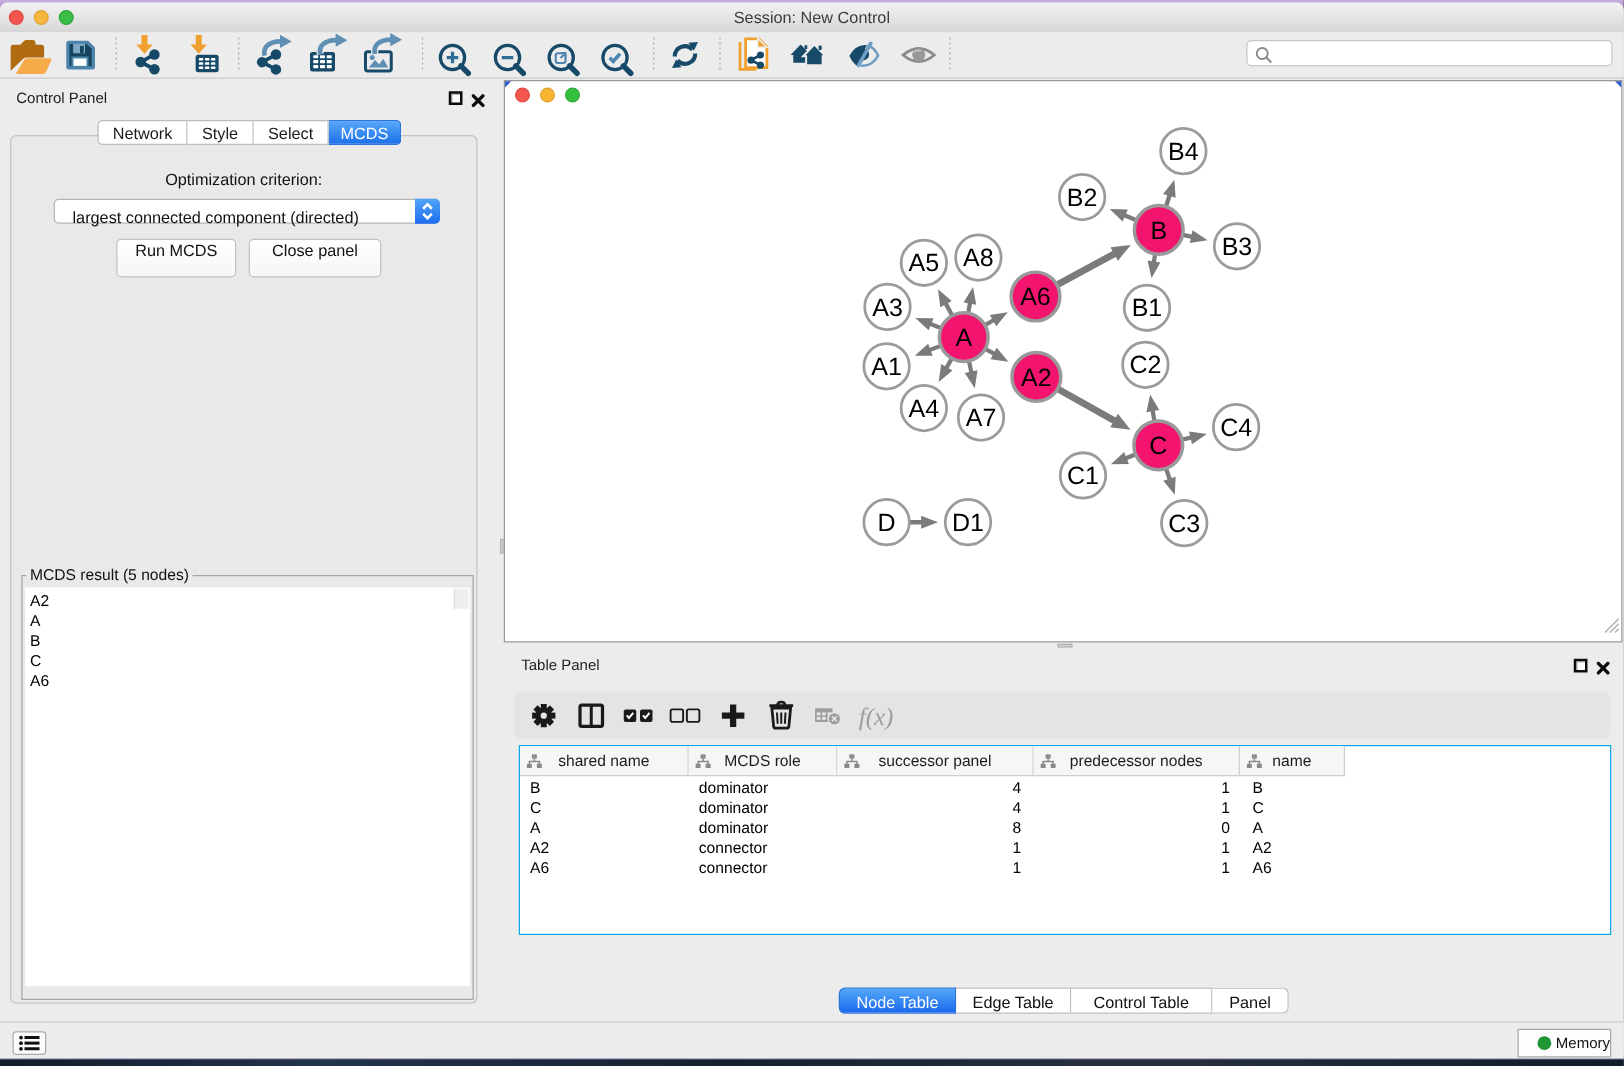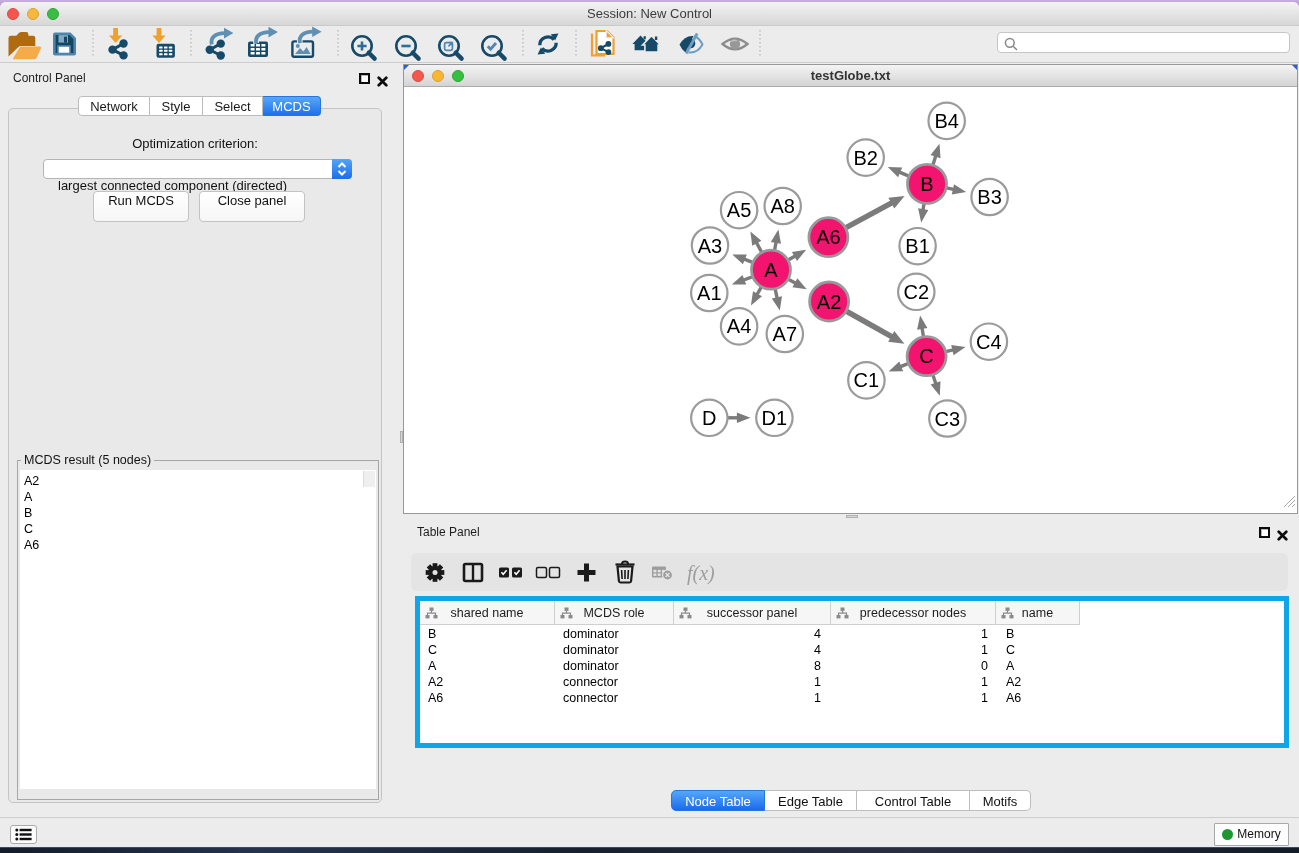--- a/index.html
+++ b/index.html
@@ -17,50 +17,50 @@
 .wicons{position:absolute;display:flex;align-items:center;gap:7px}
 .sqico{width:11px;height:11px;border:2px solid #0c0c0c;background:#fff;box-shadow:inset 1px 1px 0 #b5b5b5}
 .xico{width:11px;height:11px}
 #tabs{position:absolute;left:78px;top:96px;height:20px;display:flex}
 .tab{height:20px;line-height:20px;font-size:13px;color:#1a1a1a;background:#fff;border:1px solid #bcbcbc;border-left:none;text-align:center}
 .tab.first{border-left:1px solid #bcbcbc;border-radius:4px 0 0 4px}
 .tab.sel{background:linear-gradient(180deg,#57a8f8,#1e70ec);color:#fff;border-color:#2a74dd;border-radius:0 4px 4px 0}
 #tabpane{position:absolute;left:8px;top:108px;width:374px;height:695px;background:#e9e9e9;border:1px solid #c4c4c4;border-radius:5px}
 #optlab{position:absolute;left:0;top:136px;width:390px;text-align:center;font-size:13px;color:#111}
 #combo{position:absolute;left:43px;top:159px;width:309px;height:20px;background:#fff;border:1px solid #b5b5b5;border-radius:4px}
-#combo .txt{position:absolute;left:14px;top:16px;line-height:19px;font-size:13px;color:#111}
+#combo .txt{position:absolute;left:14px;top:4px;line-height:19px;font-size:13px;color:#111}
 #combo .step{position:absolute;right:-1px;top:-1px;width:20px;height:20px;border-radius:0 4px 4px 0;background:linear-gradient(180deg,#52a5f8,#1c6cee)}
 .btn{position:absolute;height:31px;background:linear-gradient(180deg,#ffffff,#f6f6f6);border:1px solid #c3c3c3;border-radius:4px;font-size:13px;color:#111;text-align:center;line-height:17px}
 #grp{position:absolute;left:17px;top:460px;width:362px;height:340px;border:1px solid #a6a6a6}
 #grplab{position:absolute;left:21px;top:453px;background:#e9e9e9;padding:0 3px;font-size:12.5px;color:#111}
 #lst{position:absolute;left:20px;top:470px;width:356px;height:319px;background:#fff;font-size:12.5px;color:#000;padding-top:4px}
 #lst div{padding-left:4px;height:16px;line-height:15px}
 #lstsb{position:absolute;right:1px;top:1px;width:12px;height:317px;background:#efefef;border-left:1px solid #dcdcdc}
 
 #iwin{position:absolute;left:403px;top:64px;width:895px;height:450px;background:#fff;border:1px solid #989898}
 #ititle{position:absolute;left:0;top:0;width:100%;height:22px;background:linear-gradient(180deg,#f4f4f4,#d4d4d4);border-bottom:1px solid #ababab;text-align:center;line-height:22px;font-size:13px;font-weight:bold;color:#333}
 .itl{position:absolute;top:5px;width:12px;height:12px;border-radius:50%}
 .corner{position:absolute;width:0;height:0;border-style:solid}
 #grip{position:absolute;right:1px;bottom:1px}
 
 #tp-h{position:absolute;left:417px;top:525px;font-size:12px;color:#1e1e1e}
 #tbar{position:absolute;left:411px;top:553px;width:877px;height:38px;background:#e4e4e4;border-radius:6px}
-#tbl{position:absolute;left:415px;top:596px;width:874px;height:152px;background:#fff;border:5px solid #0ea5e9}
+#tbl{position:absolute;left:415px;top:596px;width:874px;height:152px;background:#fff;border:1px solid #0ea5e9}
 #thead{position:absolute;left:0;top:0;width:100%;height:24px;display:flex}
 .th{height:24px;background:#f6f6f6;border-right:1px solid #cfcfcf;border-bottom:1px solid #cfcfcf;display:flex;align-items:center;padding-left:5px;position:relative}
 .th span{position:absolute;left:0;right:0;text-align:center;font-size:12.5px;color:#1c1c1c}
 .tr{position:absolute;left:0;height:16px;font-size:12.5px;color:#000}
 .td{position:absolute;top:0;line-height:16px;white-space:pre}
 #seg{position:absolute;left:671px;top:790px;height:21px;display:flex}
 .seg{height:21px;line-height:21px;font-size:13px;color:#111;background:#fff;border:1px solid #bdbdbd;border-left:none;text-align:center}
 .seg.first{border-left:1px solid #bdbdbd;border-radius:5px 0 0 5px;background:linear-gradient(180deg,#55a7f8,#1a6aee);color:#fff;border-color:#2a74dd}
 .seg.last{border-radius:0 5px 5px 0}
 #status{position:absolute;left:0;top:817px;width:100%;height:27px;border-top:1px solid #cdcdcd;background:#ececec}
 #lbtn{position:absolute;left:10px;top:7px;width:27px;height:19px;background:#fcfcfc;border:1px solid #ababab;border-radius:3px}
-#membtn{position:absolute;right:10px;top:5px;width:75px;height:23px;background:#fdfdfd;border:1px solid #a9a9a9;border-radius:1px;font-size:12px;color:#111;line-height:21px;text-align:center}
+#membtn{position:absolute;right:10px;top:5px;width:75px;height:23px;background:#fdfdfd;border:1px solid #a9a9a9;border-radius:1px;font-size:12px;color:#111;line-height:21px;text-align:right}
 #membtn i{display:inline-block;width:11px;height:11px;border-radius:50%;background:#1e9634;margin-right:4px;vertical-align:-2px}
 </style></head>
 <body>
 <div id="desk"></div>
 <div id="win"></div>
   <div id="titlebar">
     <div class="tl" style="left:7px;background:#f2564f;border:1px solid #dd4a43"></div>
     <div class="tl" style="left:27px;background:#f6b73f;border:1px solid #e0a030"></div>
     <div class="tl" style="left:47px;background:#39bd45;border:1px solid #2ba636"></div>
     <div id="title">Session: New Control</div>
@@ -206,21 +206,20 @@
   <div id="lst">
     <div>A2</div>
     <div>A</div>
     <div>B</div>
     <div>C</div>
     <div>A6</div>
     <div id="lstsb"></div>
   </div>
 
   <div id="iwin">
-    <div id="ititle">testGlobe.txt</div>
     <div class="itl" style="left:8px;background:#f4574e;border:1px solid #de4b42"></div>
     <div class="itl" style="left:28px;background:#f8b633;border:1px solid #e0a030"></div>
     <div class="itl" style="left:48px;background:#35c13f;border:1px solid #2ba636"></div>
     <div class="corner" style="left:0;top:0;border-width:5px 5px 0 0;border-color:#2d5fd0 transparent transparent transparent"></div>
     <div class="corner" style="right:0;top:0;border-width:0 5px 5px 0;border-color:transparent #2d5fd0 transparent transparent"></div>
     <div id="grip"><svg width="13" height="13" viewBox="0 0 13 13">
         <path d="M 12 1 L 1 12 M 12 5 L 5 12 M 12 9 L 9 12" stroke="#aaaaaa" stroke-width="1"></path>
       </svg></div>
   </div>
   <svg id="graph" width="894" height="427" viewBox="0 0 894 427" style="position:absolute;left:403px;top:86px">
@@ -448,21 +447,21 @@
       <span class="td" style="left:143px">connector</span>
       <span class="td" style="left:255px;width:146px;text-align:right">1</span>
       <span class="td" style="left:412px;width:156px;text-align:right">1</span>
       <span class="td" style="left:586px">A6</span>
     </div>
   </div>
   <div id="seg">
     <div class="seg first" style="width:94px">Node Table</div>
     <div class="seg" style="width:92px">Edge Table</div>
     <div class="seg" style="width:113px">Control Table</div>
-    <div class="seg last" style="width:61px">Motifs</div>
+    <div class="seg last" style="width:61px">Panel</div>
   </div>
   <div id="status">
     <div id="lbtn">
       <svg width="17" height="13" viewBox="0 0 17 13" style="position:absolute;left:4px;top:2px">
         <circle cx="1.8" cy="2" r="1.5" fill="#111"></circle>
         <circle cx="1.8" cy="6.5" r="1.5" fill="#111"></circle>
         <circle cx="1.8" cy="11" r="1.5" fill="#111"></circle>
         <rect x="4.6" y="0.8" width="12" height="2.4" fill="#111"></rect>
         <rect x="4.6" y="5.3" width="12" height="2.4" fill="#111"></rect>
         <rect x="4.6" y="9.8" width="12" height="2.4" fill="#111"></rect>

